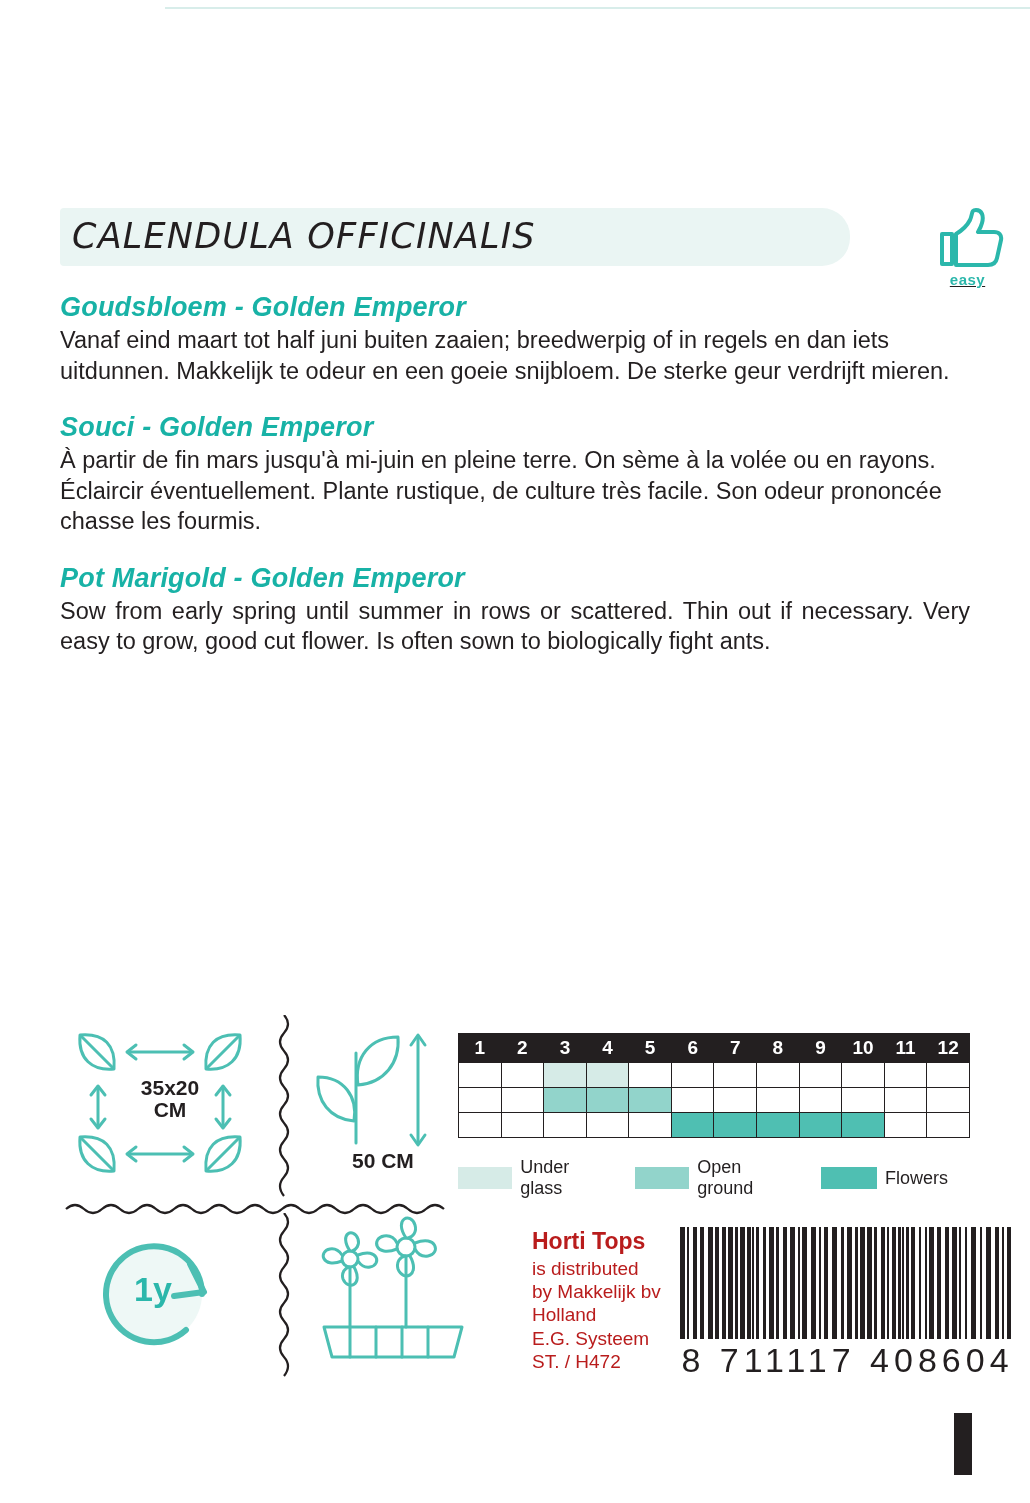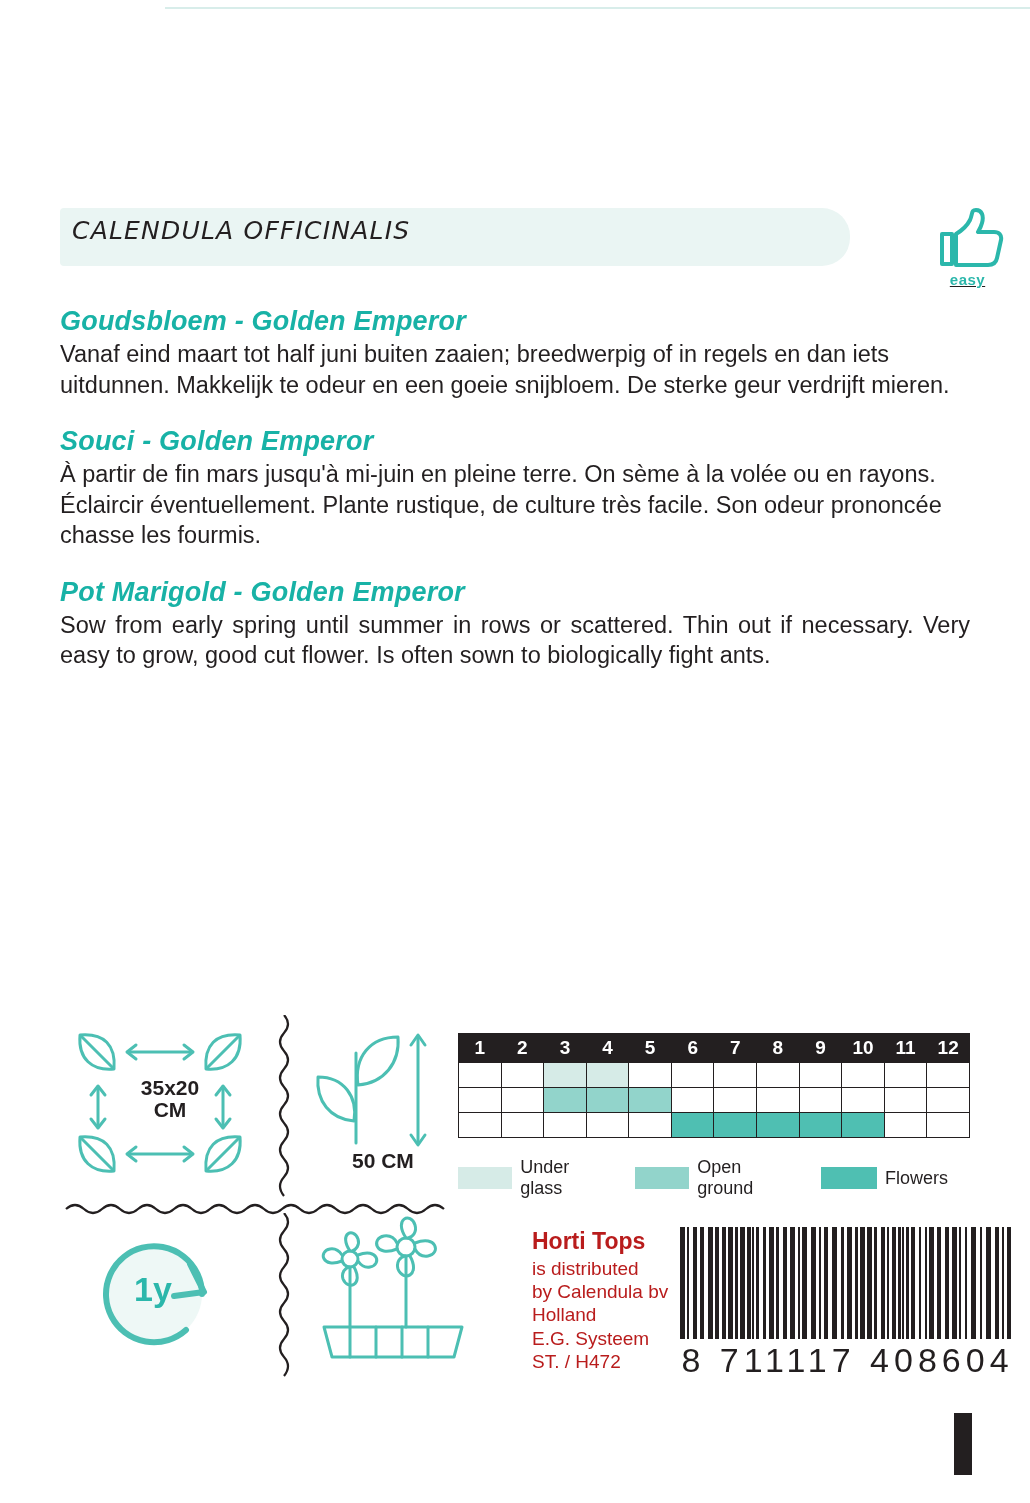--- a/index.html
+++ b/index.html
@@ -37,21 +37,21 @@
     position: relative;
     height: 58px;
     background: #eaf5f3;
     border-radius: 4px 28px 28px 4px;
     width: 790px;
   }
   .banner-title {
     position: absolute;
     left: 12px;
     top: 8px;
-    font-size: 25px;
+    font-size: 35px;
     letter-spacing: 1.2px;
     color: #231f20;
     font-family: "DejaVu Sans", sans-serif;
     font-weight: 400;
     font-style: italic;
     text-transform: uppercase;
   }
 
   
   .easy-badge {
@@ -66,21 +66,21 @@
   .easy-label {
     margin-top: 1px;
     font-size: 15px;
     font-weight: bold;
     color: #2bb7ab;
     letter-spacing: .5px;
   }
 
   
   .lang-block { margin-top: 26px; }
-  .lang-block.first { margin-top: 40px; }
+  .lang-block.first { margin-top: 26px; }
   .lang-title {
     color: #18b2a6;
     font-size: 27px;
     font-weight: bold;
     font-style: italic;
     margin: 0 0 2px 0;
     letter-spacing: .2px;
   }
   .lang-body {
     font-size: 23.5px;
@@ -480,21 +480,21 @@
     </div>
     <div class="legend-item">
       <span class="legend-swatch c-flower"></span>
       <span class="legend-label">Flowers</span>
     </div>
   </div>
 
   <div class="distrib">
     <div class="brand">Horti Tops</div>
     <div>is distributed</div>
-    <div>by Calendula bv</div>
+    <div>by Makkelijk bv</div>
     <div>Holland</div>
     <div>E.G. Systeem</div>
     <div>ST. / H472</div>
   </div>
 
   <div class="barcode-wrap">
     <div class="bars" id="bars">
         <span style="width: 5px; background: rgb(35, 31, 32);"></span>
         <span style="width: 2px; background: rgb(255, 255, 255);"></span>
         <span style="width: 2px; background: rgb(35, 31, 32);"></span>

